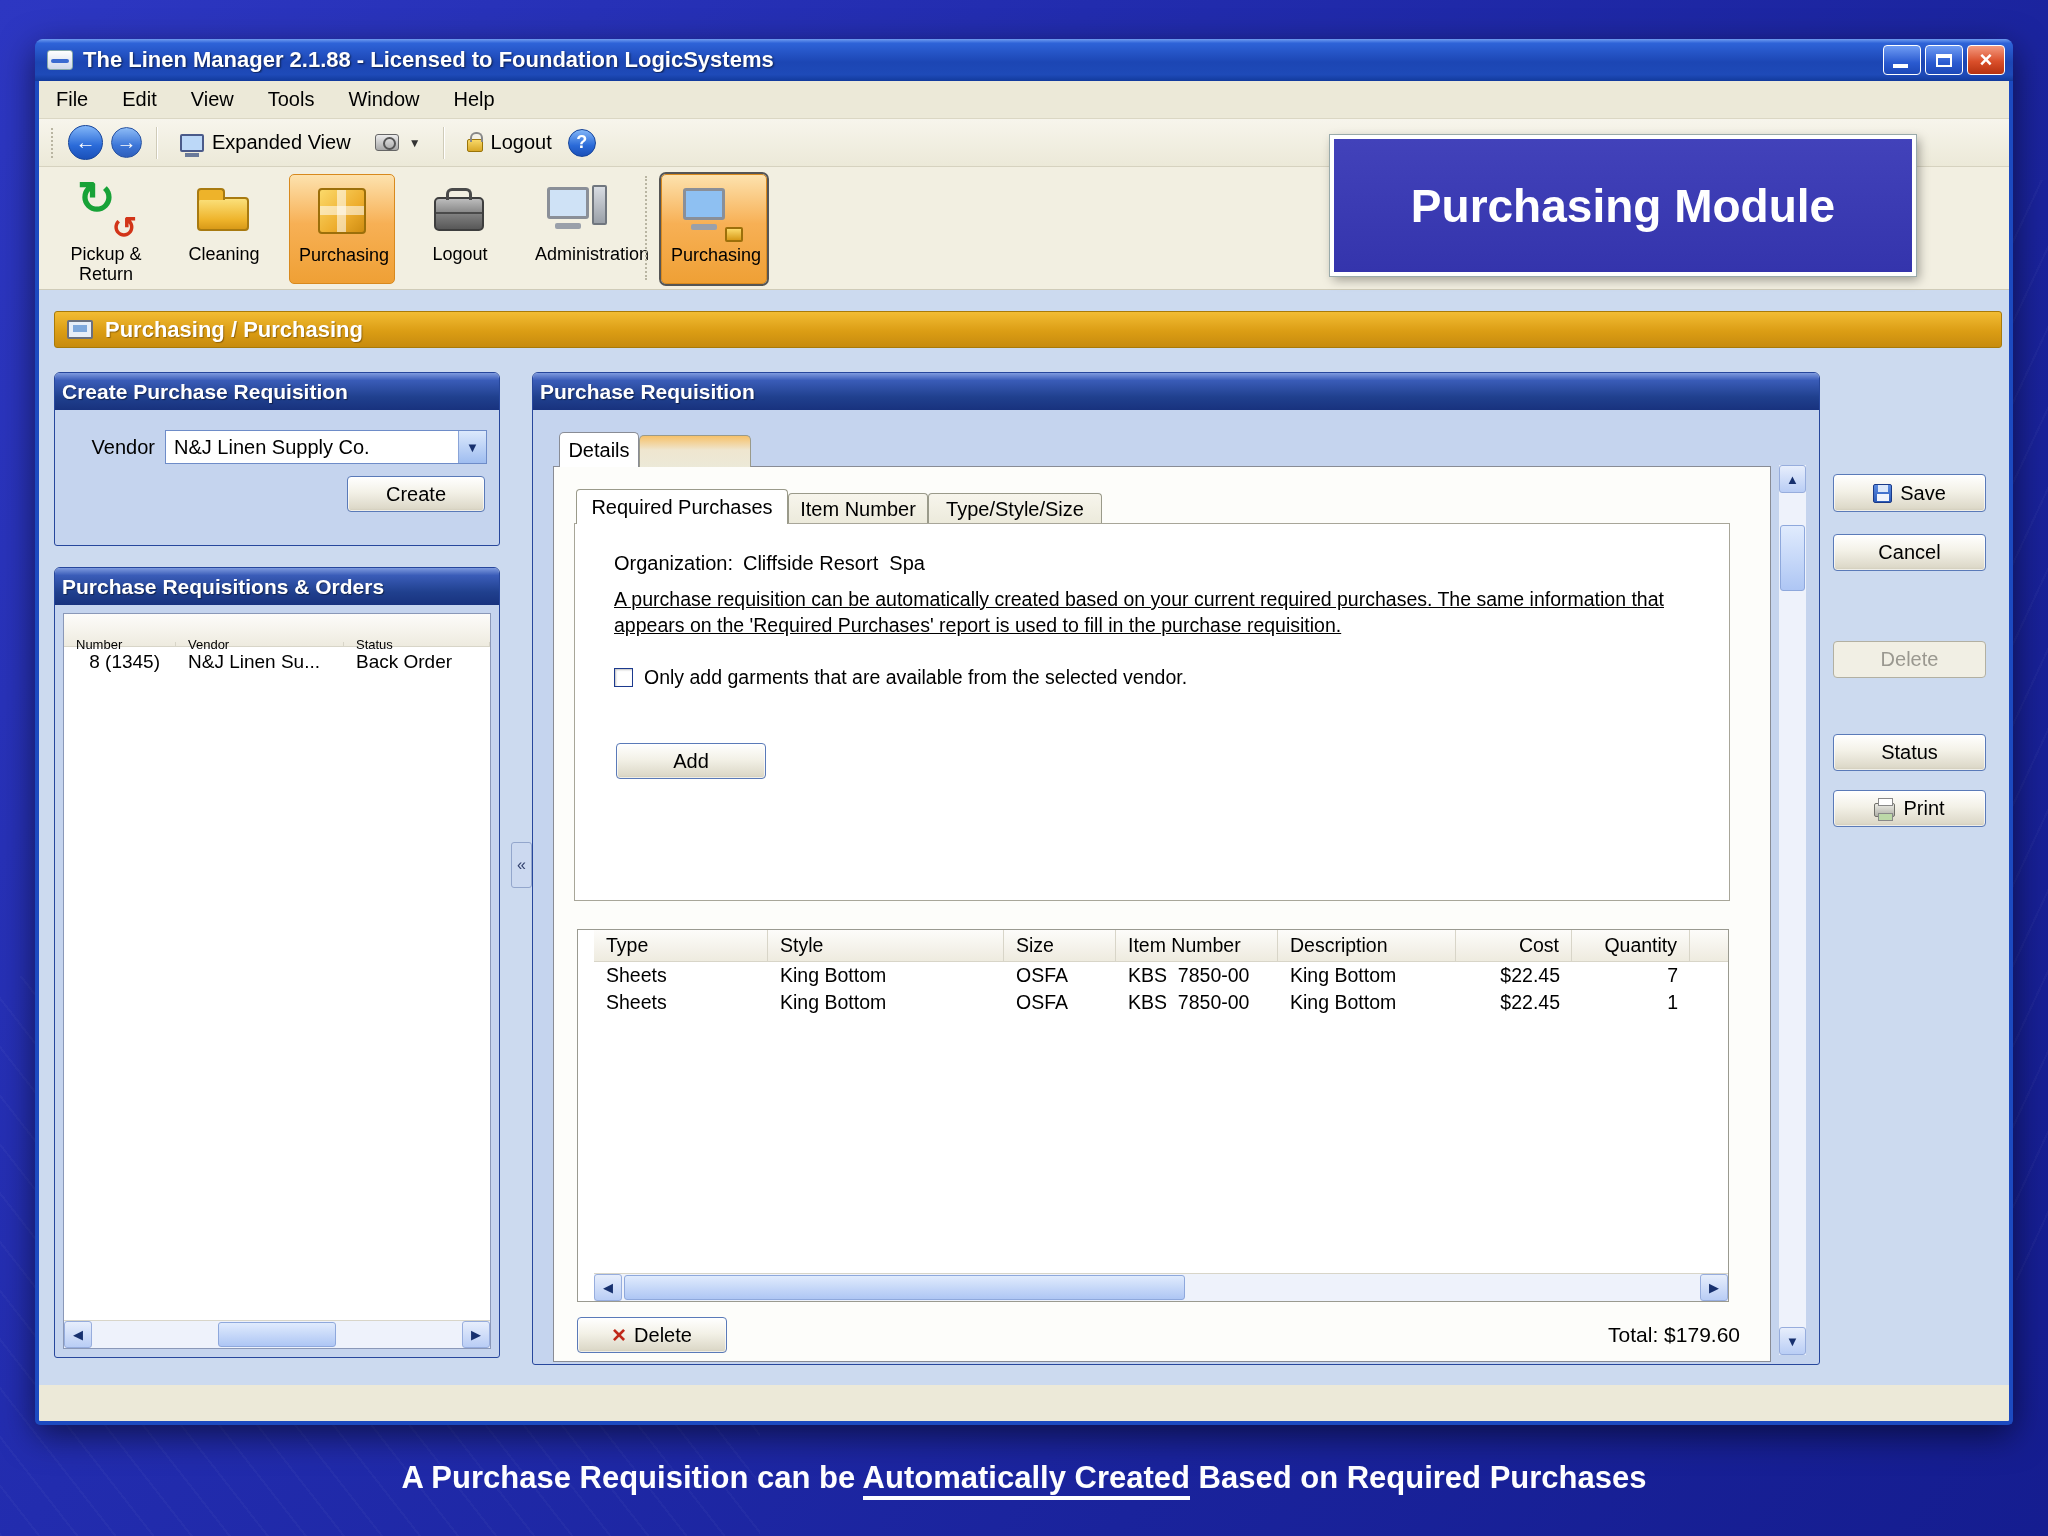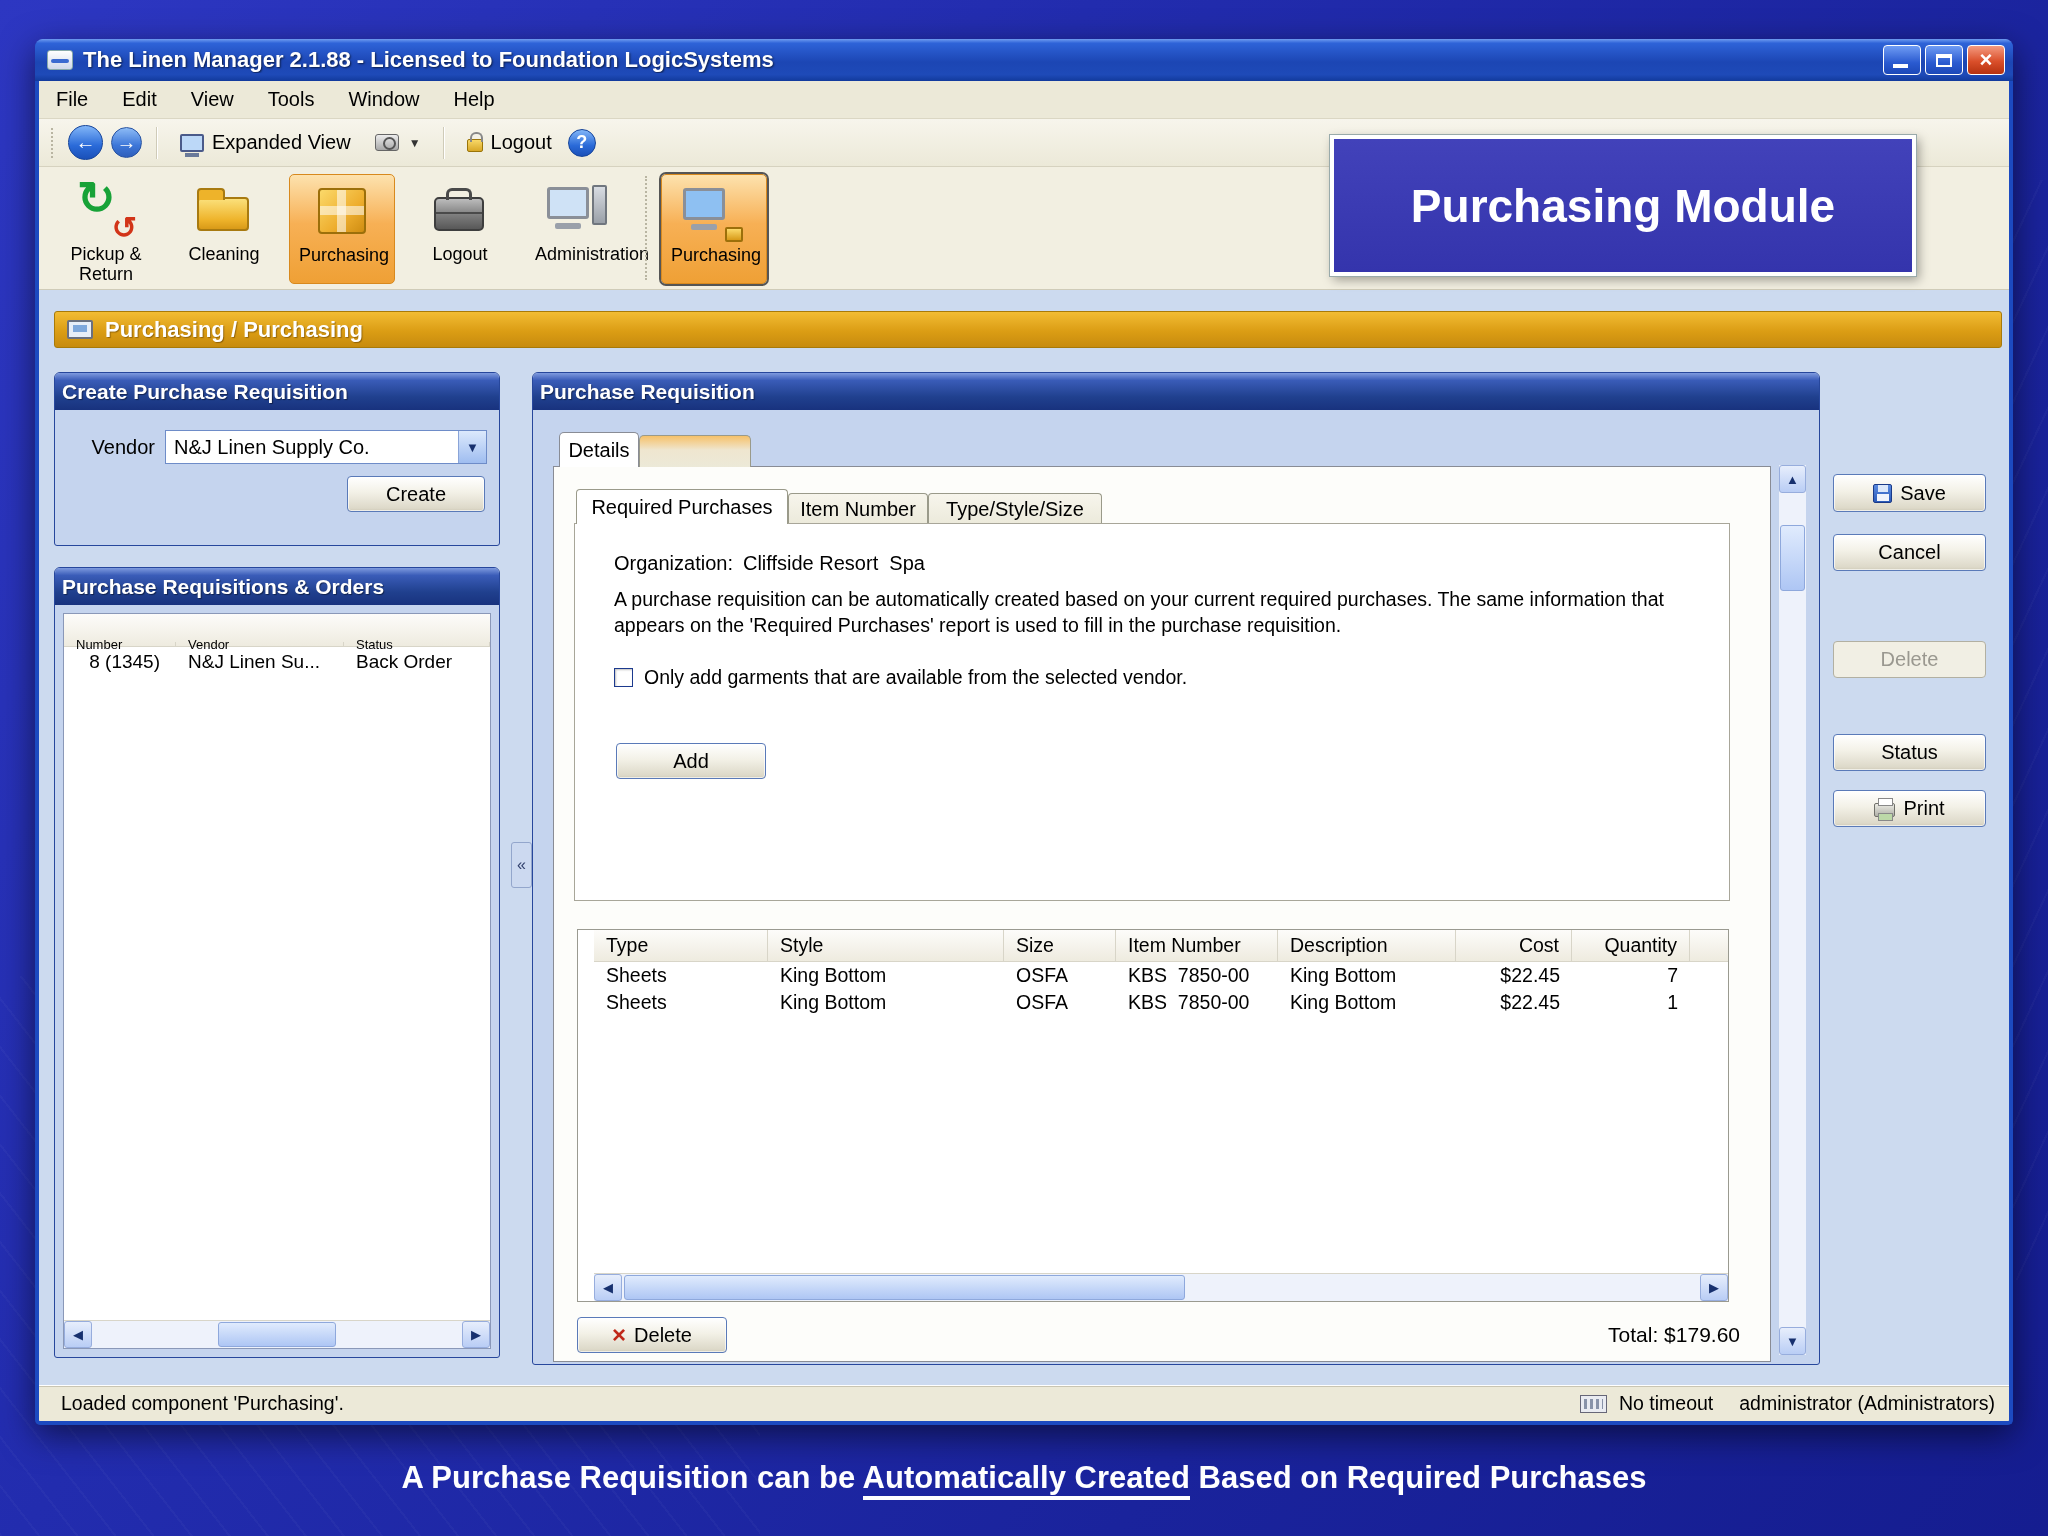--- a/index.html
+++ b/index.html
@@ -165,21 +165,21 @@
     display:flex; align-items:center; justify-content:center; font-size:20px; top:26px; z-index:2; }
   .itab.active { background:#fff; top:22px; height:35px; z-index:4; }
   #itab-1 { left:22px; width:212px; }
   #itab-2 { left:234px; width:140px; }
   #itab-3 { left:374px; width:174px; }
 
   .innerbox { position:absolute; left:20px; top:56px; width:1156px; height:378px;
     background:#fff; border:1px solid #a8a699; z-index:3; }
   .org-line { position:absolute; left:39px; top:28px; font-size:20px; display:flex; gap:10px; }
   .org-line .pre { white-space:pre; }
-  .para { position:absolute; left:39px; top:62px; width:1080px; font-size:19.5px; line-height:26px; color:#000; }
+  .para { position:absolute; left:39px; top:62px; width:1080px; font-size:19.5px; line-height:26px; color:#000;text-decoration:underline; }
   .chk-row { position:absolute; left:39px; top:142px; display:flex; align-items:center; gap:11px; }
   .checkbox { width:19px; height:19px; background:#fff; border:1px solid #1c3a8e; box-shadow:inset 1px 1px 2px rgba(0,0,0,.25); }
   .chk-label { font-size:19.5px; }
   #add-btn { position:absolute; left:41px; top:219px; width:150px; height:36px; }
 
   .items-table { position:absolute; left:23px; top:462px; width:1152px; height:373px;
     background:#fff; border:1px solid #9a9a90; display:flex; flex-direction:column;padding-left:16px; }
   .thdr { display:flex; height:32px; background:linear-gradient(#fdfcfa,#eeebdf); border-bottom:1px solid #d8d5c8; }
   .thdr .hcell { font-size:19.5px; display:flex; align-items:center; padding:0 12px; border-right:1px solid #d8d5c8; }
   .trow { display:flex; height:27px; }
@@ -449,28 +449,20 @@
     <span>Save</span>
   </div>
   <div class="xpbtn action-btn" id="cancel-btn">Cancel</div>
   <div class="xpbtn action-btn disabled" id="delete2-btn">Delete</div>
   <div class="xpbtn action-btn" id="approve-btn">Status</div>
   <div class="xpbtn action-btn" id="print-btn">
     <span class="ic-printer"></span>
     <span>Print</span>
   </div>
 
-  <div class="statusbar">
-    <span class="status-left">Loaded component 'Purchasing'.</span>
-    <span class="status-right">
-      <span class="ic-timeout"></span>
-      <span>No timeout</span>
-      <span class="status-user">administrator (Administrators)</span>
-    </span>
-  </div>
 </div>
 
 <div class="banner">
   <span class="banner-text">Purchasing Module</span>
 </div>
 
 <div class="caption">
   <span>A Purchase Requisition can be </span><span class="u">Automatically Created</span><span> Based on Required Purchases</span>
 </div>
 

